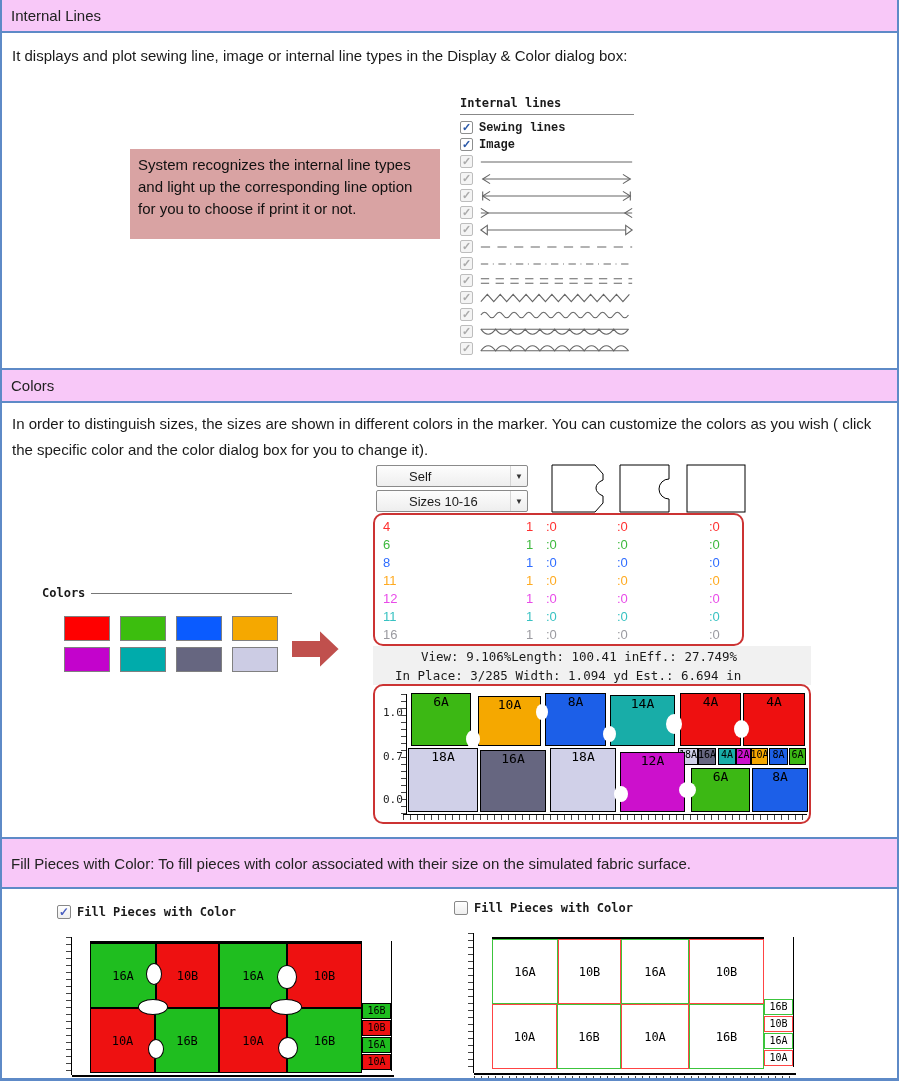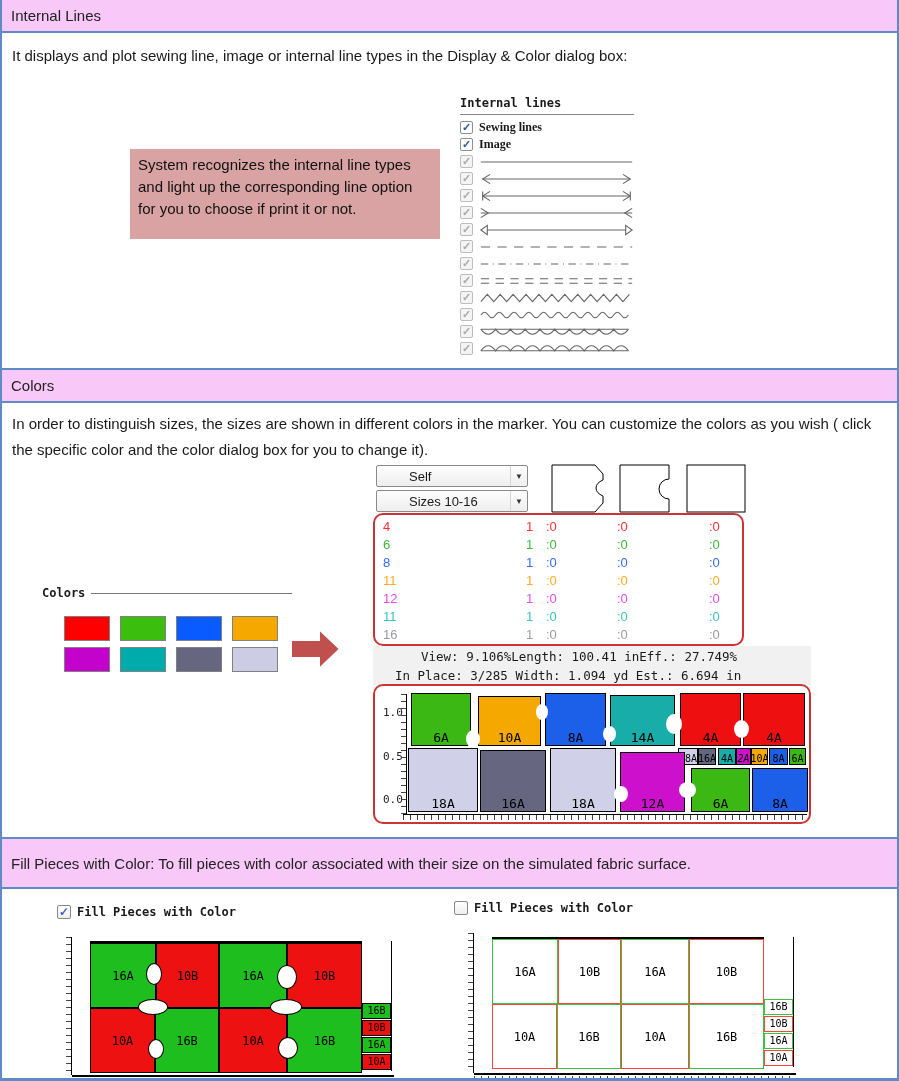--- a/index.html
+++ b/index.html
@@ -24,21 +24,21 @@
            padding:5px 8px; font-size:15px; line-height:22px; color:#111; }
   .il-panel { position:absolute; left:458px; top:60px; width:174px; }
   .il-label { font-family:"DejaVu Sans Mono", monospace; font-size:12px; font-weight:bold; }
   .il-rule  { display:block; border-top:1px solid #888; margin:3px 0 4px 0; }
   .ilrow { display:flex; align-items:center; height:17px; }
   .cb { width:13px; height:13px; border:1px solid #8E8F8F; background:#fff;
         display:inline-flex; align-items:center; justify-content:center;
         font-size:11px; line-height:11px; margin-right:6px; flex:0 0 13px;
         color:#2B59A8; font-weight:bold; border-radius:2px; }
   .cb.dis { border-color:#BDBDBD; background:#F4F4F4; color:#ABABAB; }
-  .cb-label { font-family:Liberation Serif, serif; font-size:12px; font-weight:bold; }
+  .cb-label { font-family:Liberation Mono, monospace; font-size:12px; font-weight:bold; }
   svg.ls { display:block; }
   svg.ls path, svg.ls line, svg.ls polyline { stroke:#666; stroke-width:1.2; fill:none; }
   svg.ls path.solidtri { fill:#fff; }
 
   
   .intro2 { font-size:15px; line-height:26px; padding:8px 8px 0 10px; }
   .grp { display:flex; width:250px; align-items:flex-start; }
   .grp-label { font-family:"DejaVu Sans Mono", monospace; font-size:12px; font-weight:bold; }
   .grp-line { flex:1; border-top:1px solid #777; margin-top:7px; margin-left:6px; }
   .palette { display:grid; grid-template-columns:repeat(4,46px); grid-gap:6px 10px; }
@@ -56,21 +56,21 @@
   .trow { display:grid; grid-template-columns:143px 20px 71px 92px auto;
           height:18px; line-height:18px; font-size:13px; padding-left:8px; }
   .statusbox { font-family:"DejaVu Sans Mono", monospace; font-size:12.5px;
                line-height:19px; padding-top:1px; }
 
   .ylab { font-family:"DejaVu Sans Mono", monospace; font-size:11px; color:#222; }
   .ticksy { background:repeating-linear-gradient(180deg,#444 0 1px,transparent 1px 7px);
             border-right:1px solid #000; }
   .ticksx { background:repeating-linear-gradient(90deg,#444 0 1px,transparent 1px 7px);
             border-top:1px solid #000; }
-  .pc { position:absolute; border:1px solid #000; display:flex; align-items:flex-end;
+  .pc { position:absolute; border:1px solid #000; display:flex; align-items:flex-start;
         justify-content:center; font-family:"DejaVu Sans Mono", monospace;
         font-size:13px; color:#000; overflow:hidden; }
   .pc.small { font-size:10px; }
   .blob { position:absolute; background:#fff; border-radius:50%; }
   .nt { position:absolute; background:#fff; border:1px solid #000; border-radius:50%; }
 
   .arrow-ic svg { display:block; }
 
   
   .cbrow { display:flex; align-items:center; }
@@ -303,21 +303,21 @@
       </div>
     </div>
 
     <div class="statusbox abs" style="left: 371px; top: 243px; width: 438px; height: 39px; background-color: rgb(241, 241, 241);">
       <div style="padding-left:48px;">View: 9.106%Length: 100.41 inEff.: 27.749%</div>
       <div style="padding-left:22px;">In Place: 3/285  Width: 1.094 yd Est.: 6.694 in</div>
     </div>
 
     <div class="redbox abs" style="left: 371px; top: 281px; width: 438px; height: 140px; border-color: rgb(204, 51, 51);">
       <span class="ylab abs" style="left:8px; top:20px;">1.0</span>
-      <span class="ylab abs" style="left:8px; top:64px;">0.5</span>
+      <span class="ylab abs" style="left:8px; top:64px;">0.7</span>
       <span class="ylab abs" style="left:8px; top:107px;">0.0</span>
       <div class="ticksy abs" style="left:26px; top:8px; width:6px; height:120px;"></div>
       <div class="ticksx abs" style="left:28px; top:128px; width:404px; height:6px;"></div>
 
       <div class="abs" style="left:33px; top:4px; width:400px; height:124px;">
 
         <div class="pc" style="left: 3px; top: 3px; width: 60px; height: 53px; background-color: rgb(60, 184, 20);">
             <span>6A</span>
           </div>
         <div class="pc" style="left: 70px; top: 6px; width: 63px; height: 50px; background-color: rgb(245, 168, 0);">
@@ -338,21 +338,21 @@
 
         <div class="pc small" style="left: 270px; top: 58px; width: 20px; height: 17px; background-color: rgb(208, 208, 232);">
             <span>18A</span>
           </div>
         <div class="pc small" style="left: 290px; top: 58px; width: 18px; height: 17px; background-color: rgb(102, 102, 128);">
             <span>16A</span>
           </div>
         <div class="pc small" style="left: 310px; top: 58px; width: 18px; height: 17px; background-color: rgb(24, 173, 168);">
             <span>4A</span>
           </div>
-        <div class="pc small" style="left: 328px; top: 58px; width: 15px; height: 17px; background-color: rgb(204, 16, 204); font-style: italic;">
+        <div class="pc small" style="left: 328px; top: 58px; width: 15px; height: 17px; background-color: rgb(204, 16, 204);">
             <span>2A</span>
           </div>
         <div class="pc small" style="left: 343px; top: 58px; width: 17px; height: 17px; background-color: rgb(245, 168, 0);">
             <span>10A</span>
           </div>
         <div class="pc small" style="left: 361px; top: 58px; width: 19px; height: 17px; background-color: rgb(28, 95, 232);">
             <span>8A</span>
           </div>
         <div class="pc small" style="left: 381px; top: 58px; width: 17px; height: 17px; background-color: rgb(60, 184, 20);">
             <span>6A</span>

